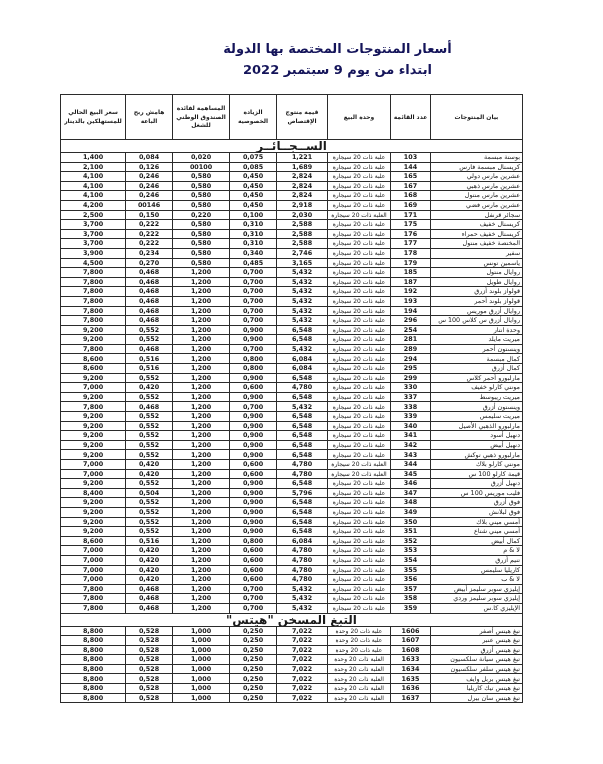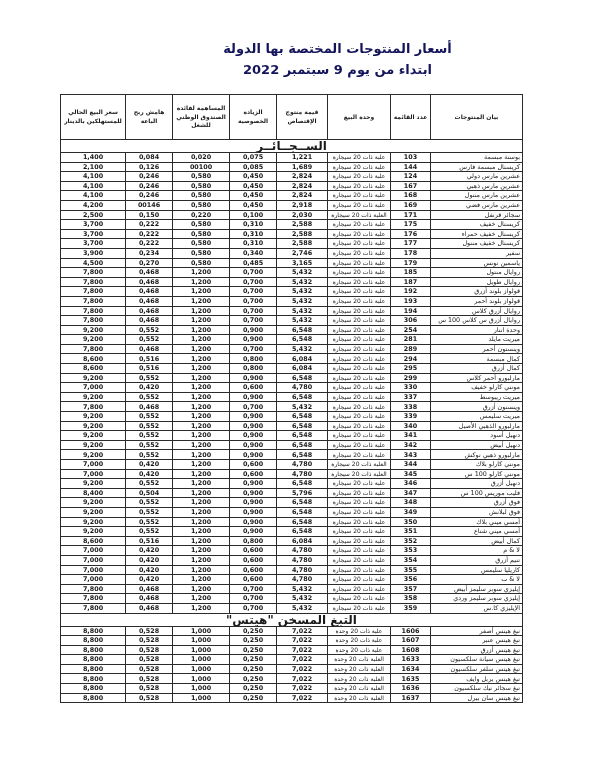--- a/index.html
+++ b/index.html
@@ -94,21 +94,21 @@
     <td class="c-unit">علبة ذات 20 سيجارة</td>
     <td class="c-val">1,689</td>
     <td class="c-val">0,085</td>
     <td class="c-val">00100</td>
     <td class="c-val">0,126</td>
     <td class="c-val c-price">2,100</td>
   </tr>
 
   <tr>
     <td class="c-name">عشرين مارس دولي</td>
-    <td class="c-num">124</td>
+    <td class="c-num">165</td>
     <td class="c-unit">علبة ذات 20 سيجارة</td>
     <td class="c-val">2,824</td>
     <td class="c-val">0,450</td>
     <td class="c-val">0,580</td>
     <td class="c-val">0,246</td>
     <td class="c-val c-price">4,100</td>
   </tr>
 
   <tr>
     <td class="c-name">عشرين مارس ذهبي</td>
@@ -170,21 +170,21 @@
     <td class="c-num">176</td>
     <td class="c-unit">علبة ذات 20 سيجارة</td>
     <td class="c-val">2,588</td>
     <td class="c-val">0,310</td>
     <td class="c-val">0,580</td>
     <td class="c-val">0,222</td>
     <td class="c-val c-price">3,700</td>
   </tr>
 
   <tr>
-    <td class="c-name">كريستال خفيف منتول</td>
+    <td class="c-name">المختصة خفيف منتول</td>
     <td class="c-num">177</td>
     <td class="c-unit">علبة ذات 20 سيجارة</td>
     <td class="c-val">2,588</td>
     <td class="c-val">0,310</td>
     <td class="c-val">0,580</td>
     <td class="c-val">0,222</td>
     <td class="c-val c-price">3,700</td>
   </tr>
 
   <tr>
@@ -247,33 +247,33 @@
     <td class="c-num">193</td>
     <td class="c-unit">علبة ذات 20 سيجارة</td>
     <td class="c-val">5,432</td>
     <td class="c-val">0,700</td>
     <td class="c-val">1,200</td>
     <td class="c-val">0,468</td>
     <td class="c-val c-price">7,800</td>
   </tr>
 
   <tr>
-    <td class="c-name">روايال أزرق كلاس</td>
+    <td class="c-name">روايال أزرق موريس</td>
     <td class="c-num">194</td>
     <td class="c-unit">علبة ذات 20 سيجارة</td>
     <td class="c-val">5,432</td>
     <td class="c-val">0,700</td>
     <td class="c-val">1,200</td>
     <td class="c-val">0,468</td>
     <td class="c-val c-price">7,800</td>
   </tr>
 
   <tr>
     <td class="c-name">روايال أزرق س كلاس 100 س</td>
-    <td class="c-num">306</td>
+    <td class="c-num">296</td>
     <td class="c-unit">علبة ذات 20 سيجارة</td>
     <td class="c-val">5,432</td>
     <td class="c-val">0,700</td>
     <td class="c-val">1,200</td>
     <td class="c-val">0,468</td>
     <td class="c-val c-price">7,800</td>
   </tr>
 
   <tr>
     <td class="c-name">وحدة انتار</td>
@@ -434,21 +434,21 @@
     <td class="c-num">344</td>
     <td class="c-unit">العلبة ذات 20 سيجارة</td>
     <td class="c-val">4,780</td>
     <td class="c-val">0,600</td>
     <td class="c-val">1,200</td>
     <td class="c-val">0,420</td>
     <td class="c-val c-price">7,000</td>
   </tr>
 
   <tr>
-    <td class="c-name">مونتي كارلو 100 س</td>
+    <td class="c-name">قيمة كارلو 100 س</td>
     <td class="c-num">345</td>
     <td class="c-unit">العلبة ذات 20 سيجارة</td>
     <td class="c-val">4,780</td>
     <td class="c-val">0,600</td>
     <td class="c-val">1,200</td>
     <td class="c-val">0,420</td>
     <td class="c-val c-price">7,000</td>
   </tr>
 
   <tr>
@@ -669,21 +669,21 @@
     <td class="c-num">1635</td>
     <td class="c-unit">العلبة ذات 20 وحدة</td>
     <td class="c-val">7,022</td>
     <td class="c-val">0,250</td>
     <td class="c-val">1,000</td>
     <td class="c-val">0,528</td>
     <td class="c-val c-price">8,800</td>
   </tr>
 
   <tr>
-    <td class="c-name">تبغ سجائر تيك سلكسيون</td>
+    <td class="c-name">تبغ هيتس تيك كاريليا</td>
     <td class="c-num">1636</td>
     <td class="c-unit">العلبة ذات 20 وحدة</td>
     <td class="c-val">7,022</td>
     <td class="c-val">0,250</td>
     <td class="c-val">1,000</td>
     <td class="c-val">0,528</td>
     <td class="c-val c-price">8,800</td>
   </tr>
 
   <tr>

